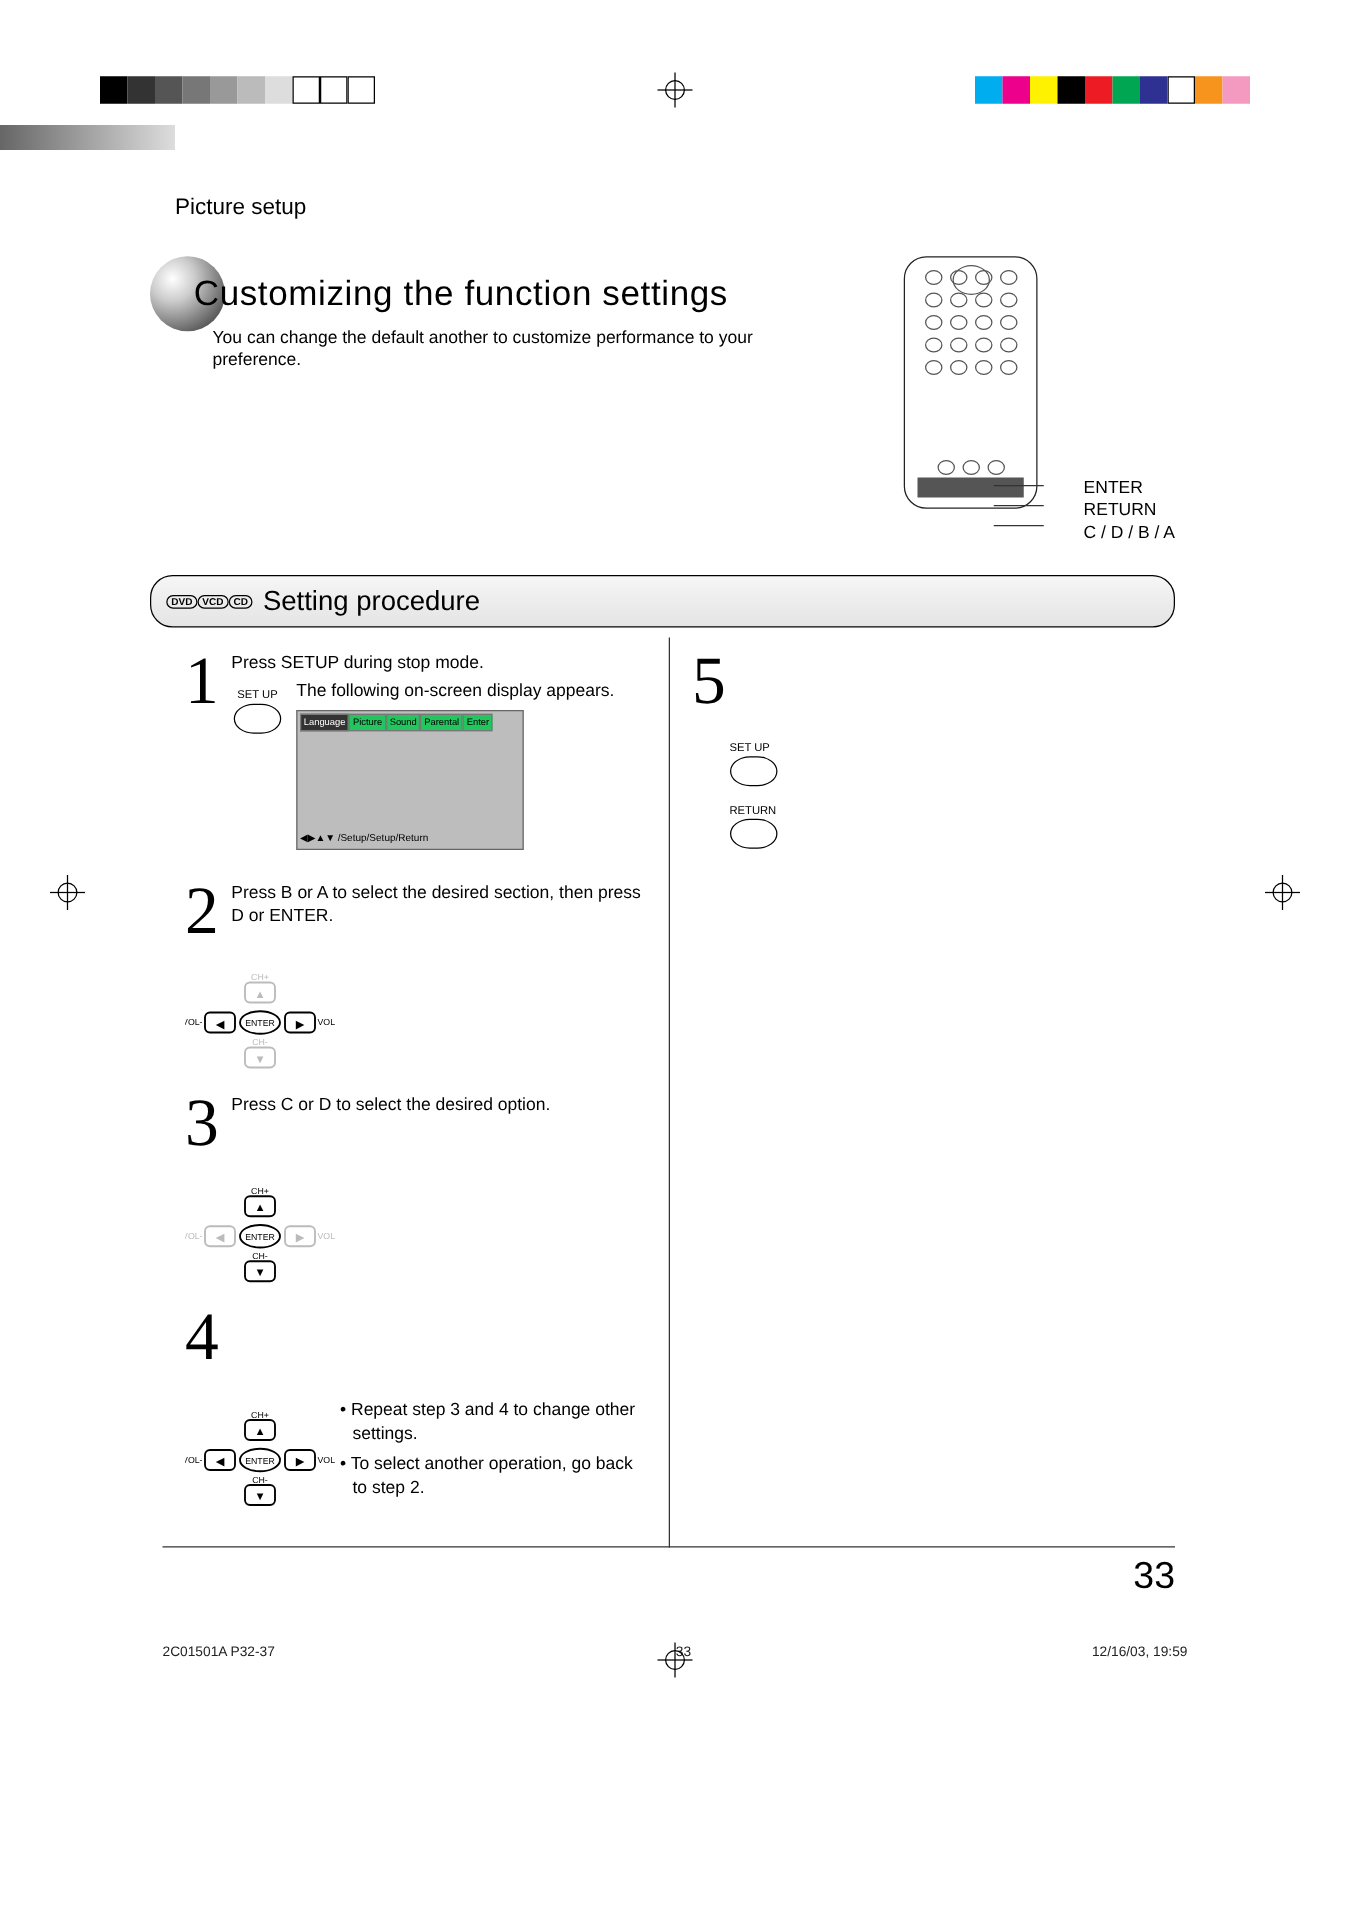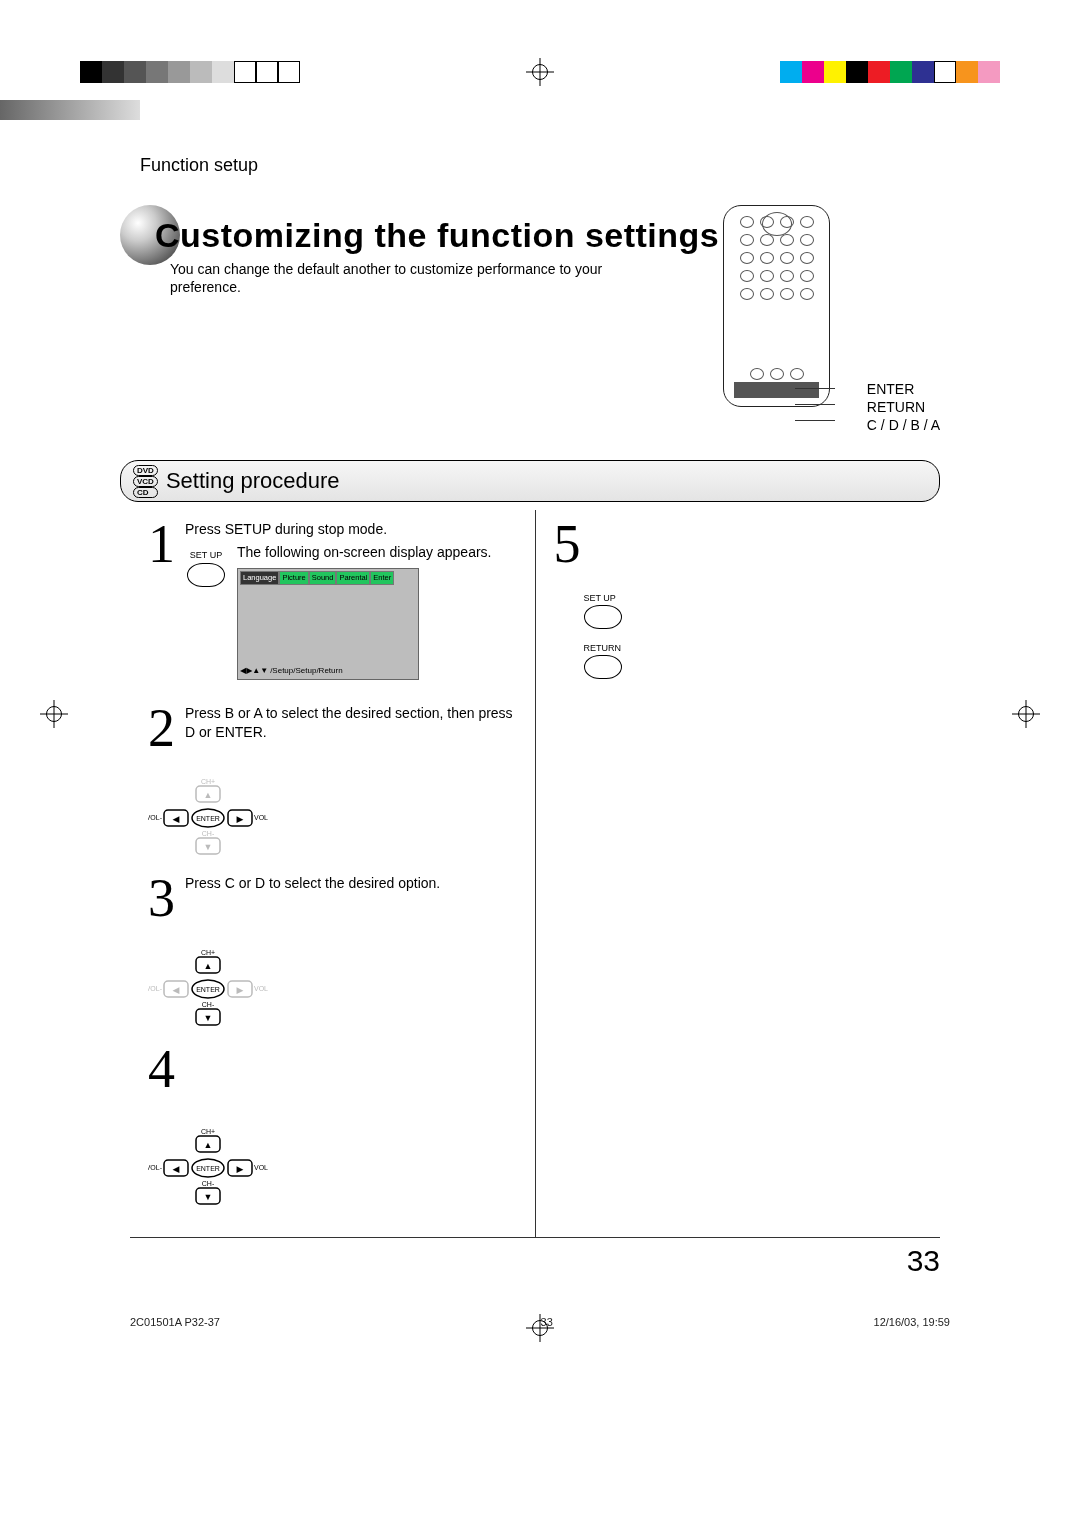--- a/index.html
+++ b/index.html
@@ -10,37 +10,37 @@
 .sw.outline{border:1px solid #000;box-sizing:border-box}
 .crosshair{width:28px;height:28px;position:relative}
 .crosshair::before,.crosshair::after{content:"";position:absolute;background:#000}
 .crosshair::before{left:50%;top:0;width:1px;height:100%;transform:translateX(-50%)}
 .crosshair::after{top:50%;left:0;height:1px;width:100%;transform:translateY(-50%)}
 .crosshair .ring{position:absolute;width:14px;height:14px;border:1px solid #000;border-radius:50%;left:50%;top:50%;transform:translate(-50%,-50%)}
 .gradient-tab{position:absolute;left:0;top:100px;width:140px;height:20px;background:linear-gradient(to right,#666,#ddd)}
 .header-label{position:absolute;left:140px;top:155px;font-size:18px}
 .title-row{position:absolute;left:120px;top:205px;display:flex;align-items:center;gap:0}
 .title-orb{width:60px;height:60px;border-radius:50%;background:radial-gradient(circle at 30% 30%,#fff 0%,#ccc 30%,#555 80%, #222 100%);margin-right:-25px;flex-shrink:0}
-.title-text{font-size:34px;font-weight:700;letter-spacing:.5px}
+.title-text{font-size:28px;font-weight:400;letter-spacing:.5px}
 .intro{position:absolute;left:170px;top:260px;width:450px;font-size:14px;line-height:1.3}
 .side-crosshair{position:absolute;top:700px}
 .side-crosshair.left{left:40px}
 .side-crosshair.right{right:40px}
 .remote-box{position:absolute;right:250px;top:205px;width:105px;height:200px;border:1px solid #222;border-radius:18px}
 .remote-box .dots{position:absolute;left:0;right:0;top:10px;display:flex;flex-direction:column;gap:6px;align-items:center}
 .remote-box .dr{display:flex;gap:6px}
 .remote-box .dot{width:12px;height:10px;border:1px solid #555;border-radius:50%}
 .remote-box .big{width:28px;height:22px;border:1px solid #555;border-radius:50%;margin:6px auto}
 .remote-box .pad{position:absolute;bottom:26px;left:0;right:0;display:flex;justify-content:center;gap:6px}
 .remote-box .pad .dot{width:12px;height:10px}
 .remote-box .bars{position:absolute;bottom:8px;left:10px;right:10px;height:16px;background:#555}
 .remote-labels{position:absolute;right:140px;top:380px;font-size:14px;line-height:1.3;text-align:left}
 .remote-line{position:absolute;right:245px;width:40px;border-top:1px solid #333}
 .section-bar{position:absolute;left:120px;right:140px;top:460px;height:40px;border:1px solid #000;border-radius:18px;display:flex;align-items:center;padding-left:12px;gap:8px;background:linear-gradient(to bottom,#f6f6f6,#e4e4e4)}
-.disc-badges{display:flex;flex-direction:column;gap:0;font-size:8px;font-weight:700}
+.disc-badges{display:flex;flex-direction:row;gap:0;font-size:8px;font-weight:700}
 .disc-badges span{border:1px solid #000;border-radius:8px;padding:0 3px;line-height:9px}
 .section-title{font-size:22px}
 .steps-wrap{position:absolute;left:130px;top:510px;right:140px;bottom:290px;display:flex}
 .col{flex:1;position:relative;padding:10px 18px;box-sizing:border-box}
 .col.left{border-right:1px solid #333;border-bottom:1px solid #333}
 .col.right{border-bottom:1px solid #333}
 .step{display:flex;gap:10px;margin-bottom:24px}
 .step .num{font-size:54px;font-weight:400;line-height:.9;font-family:"Times New Roman",serif}
 .step .txt{font-size:14px;line-height:1.35;flex:1}
 .btn-cap{font-size:9px;text-align:center;margin-top:6px}
@@ -86,21 +86,21 @@
         <span class="sw" style="background: rgb(237, 28, 36);"></span>
         <span class="sw" style="background: rgb(0, 166, 81);"></span>
         <span class="sw" style="background: rgb(46, 49, 146);"></span>
         <span class="sw outline" style="background: rgb(255, 255, 255);"></span>
         <span class="sw" style="background: rgb(247, 148, 29);"></span>
         <span class="sw" style="background: rgb(244, 154, 193);"></span>
       </div>
 </div>
 
 <div class="gradient-tab"></div>
-<div class="header-label">Function setup</div>
+<div class="header-label">Picture setup</div>
 
 <div class="title-row">
   <div class="title-orb"></div>
   <div class="title-text">Customizing the function settings</div>
 </div>
 <div class="intro">You can change the default another to customize performance to your preference.</div>
 
 <div class="remote-box">
   <div class="dots">
     <div class="dr">
@@ -260,20 +260,24 @@
     <ellipse cx="60" cy="42" rx="16" ry="9" fill="none" stroke="#000" stroke-width="1.5"></ellipse>
               <text x="60" y="45" font-size="7" text-anchor="middle">ENTER</text>
     <rect x="80" y="34" width="24" height="16" rx="4" fill="none" stroke="#000" stroke-width="1.5"></rect>
               <text x="92" y="46" font-size="9" text-anchor="middle" fill="#000">▶</text>
     <text x="106" y="44" font-size="7" text-anchor="start" fill="#000">VOL+</text>
     <text x="60" y="60" font-size="7" text-anchor="middle" fill="#000">CH-</text>
     <rect x="48" y="62" width="24" height="16" rx="4" fill="none" stroke="#000" stroke-width="1.5"></rect>
               <text x="60" y="74" font-size="9" text-anchor="middle" fill="#000">▼</text>
   </svg>
           </div>
+      <div class="bullets" style="margin-left:0">
+        <div>• Repeat step 3 and 4 to change other settings.</div>
+        <div>• To select another operation, go back to step 2.</div>
+      </div>
     </div>
 
   </div>
   <div class="col right">
     <div class="step">
       <div class="num">5</div>
     </div>
     <div style="margin-left:30px">
       <div class="btn-cap" style="text-align:left">SET UP</div>
       <div class="pill-btn" style="margin:2px 0 14px 0"></div>

